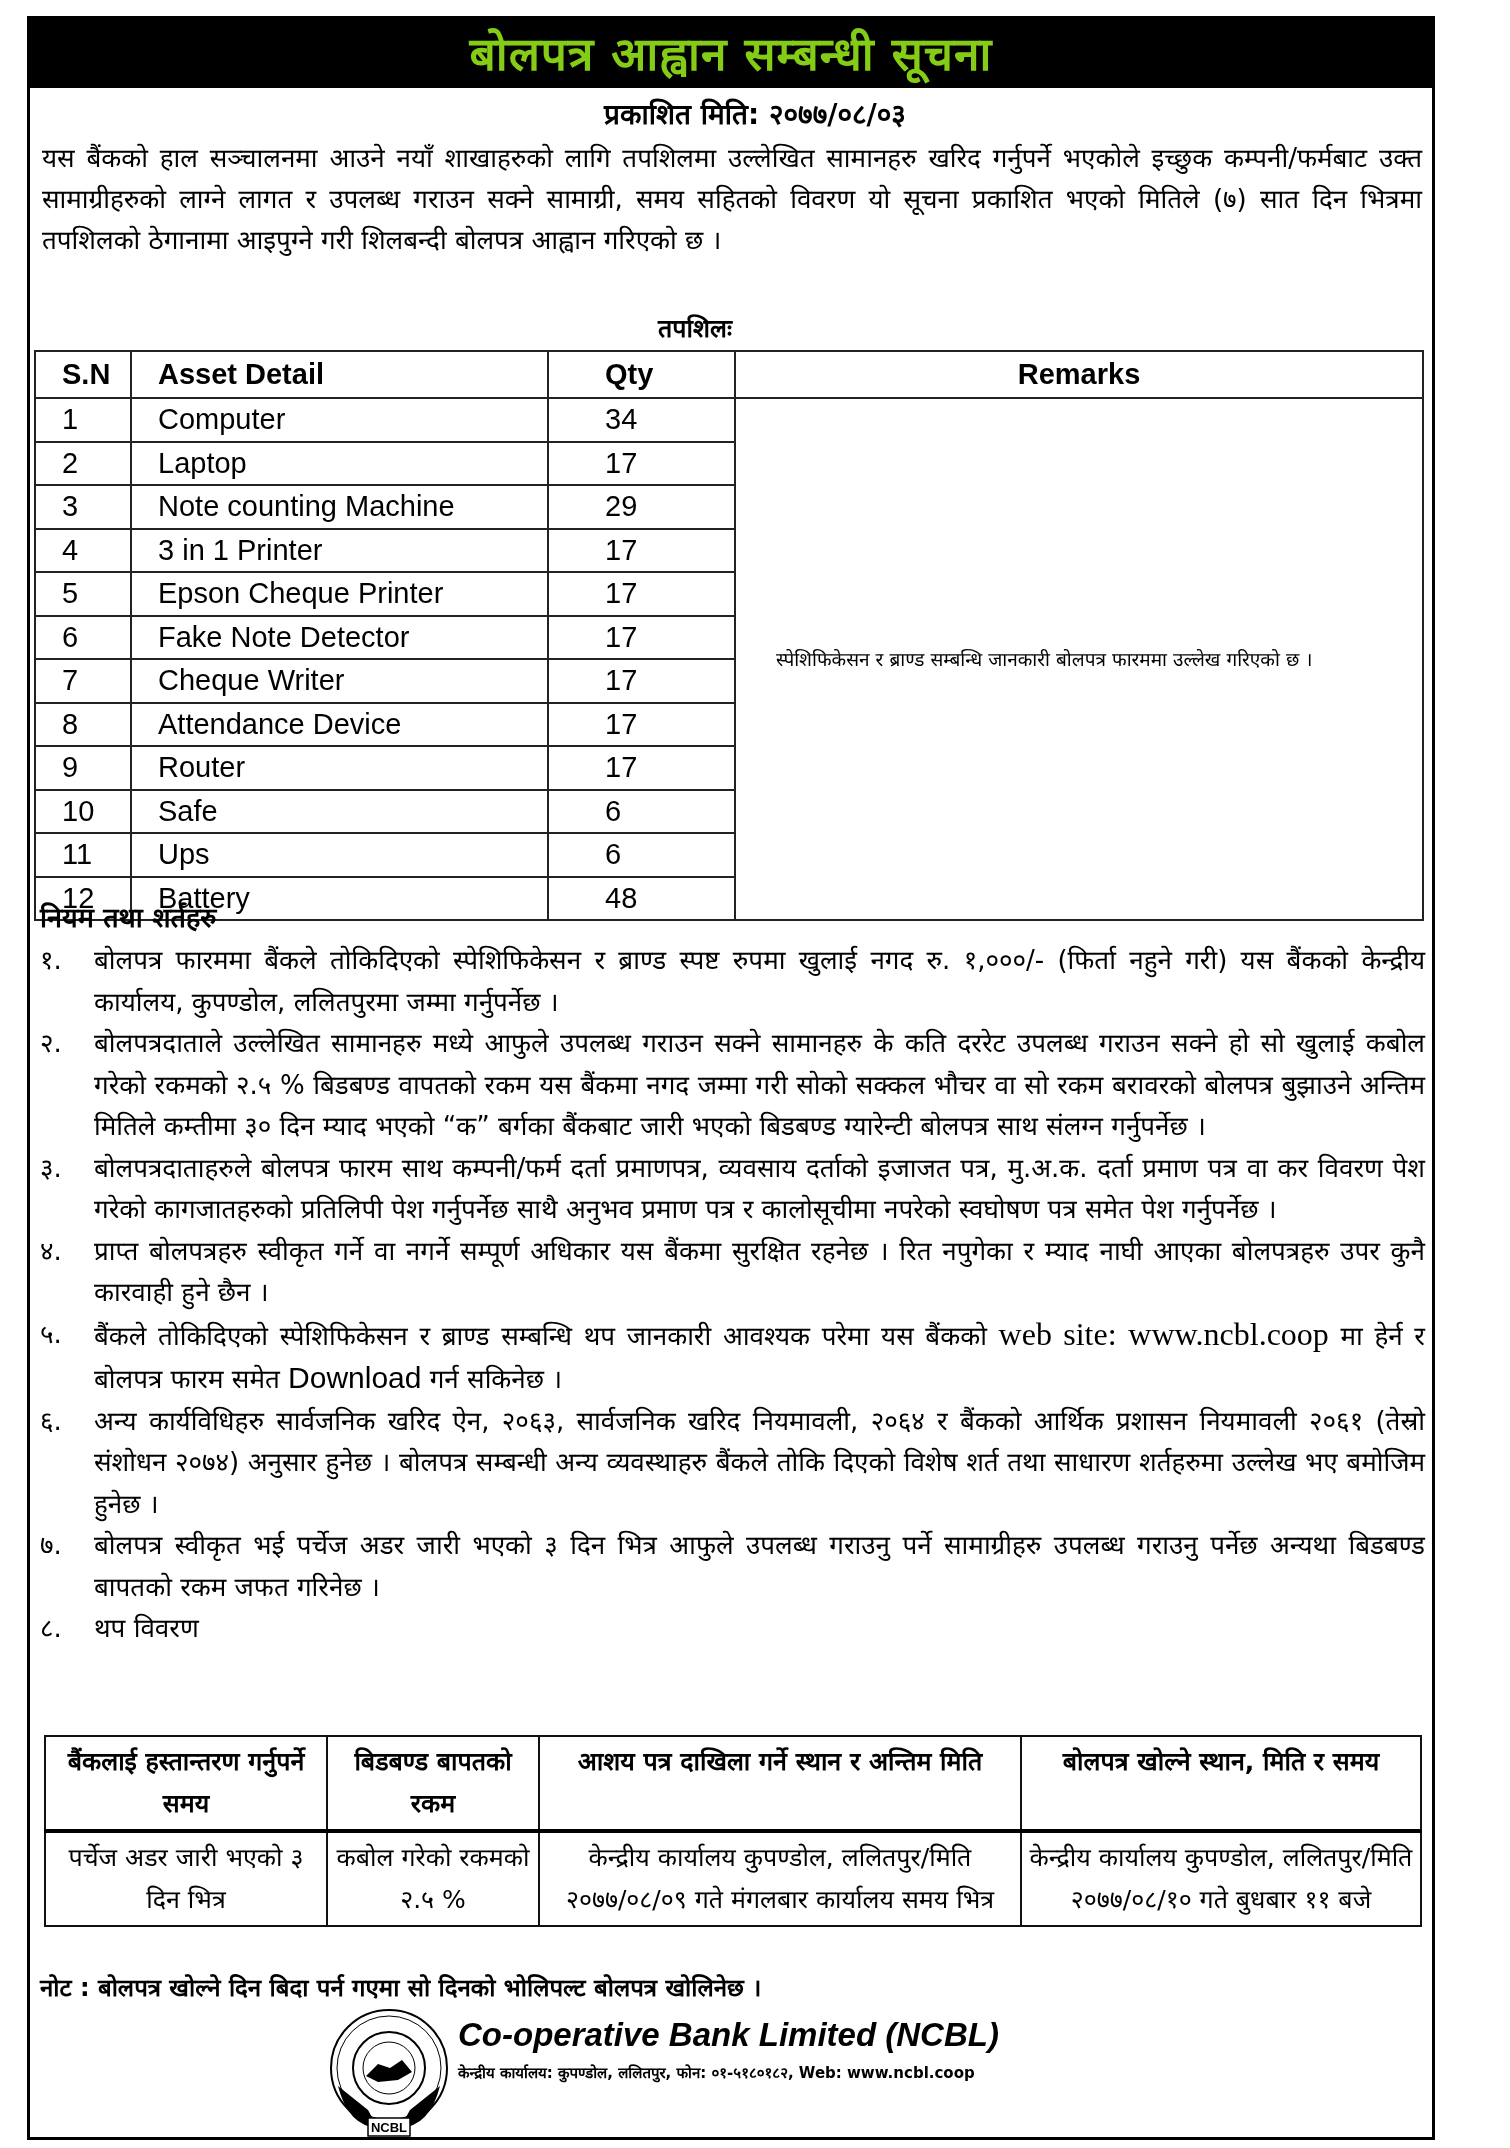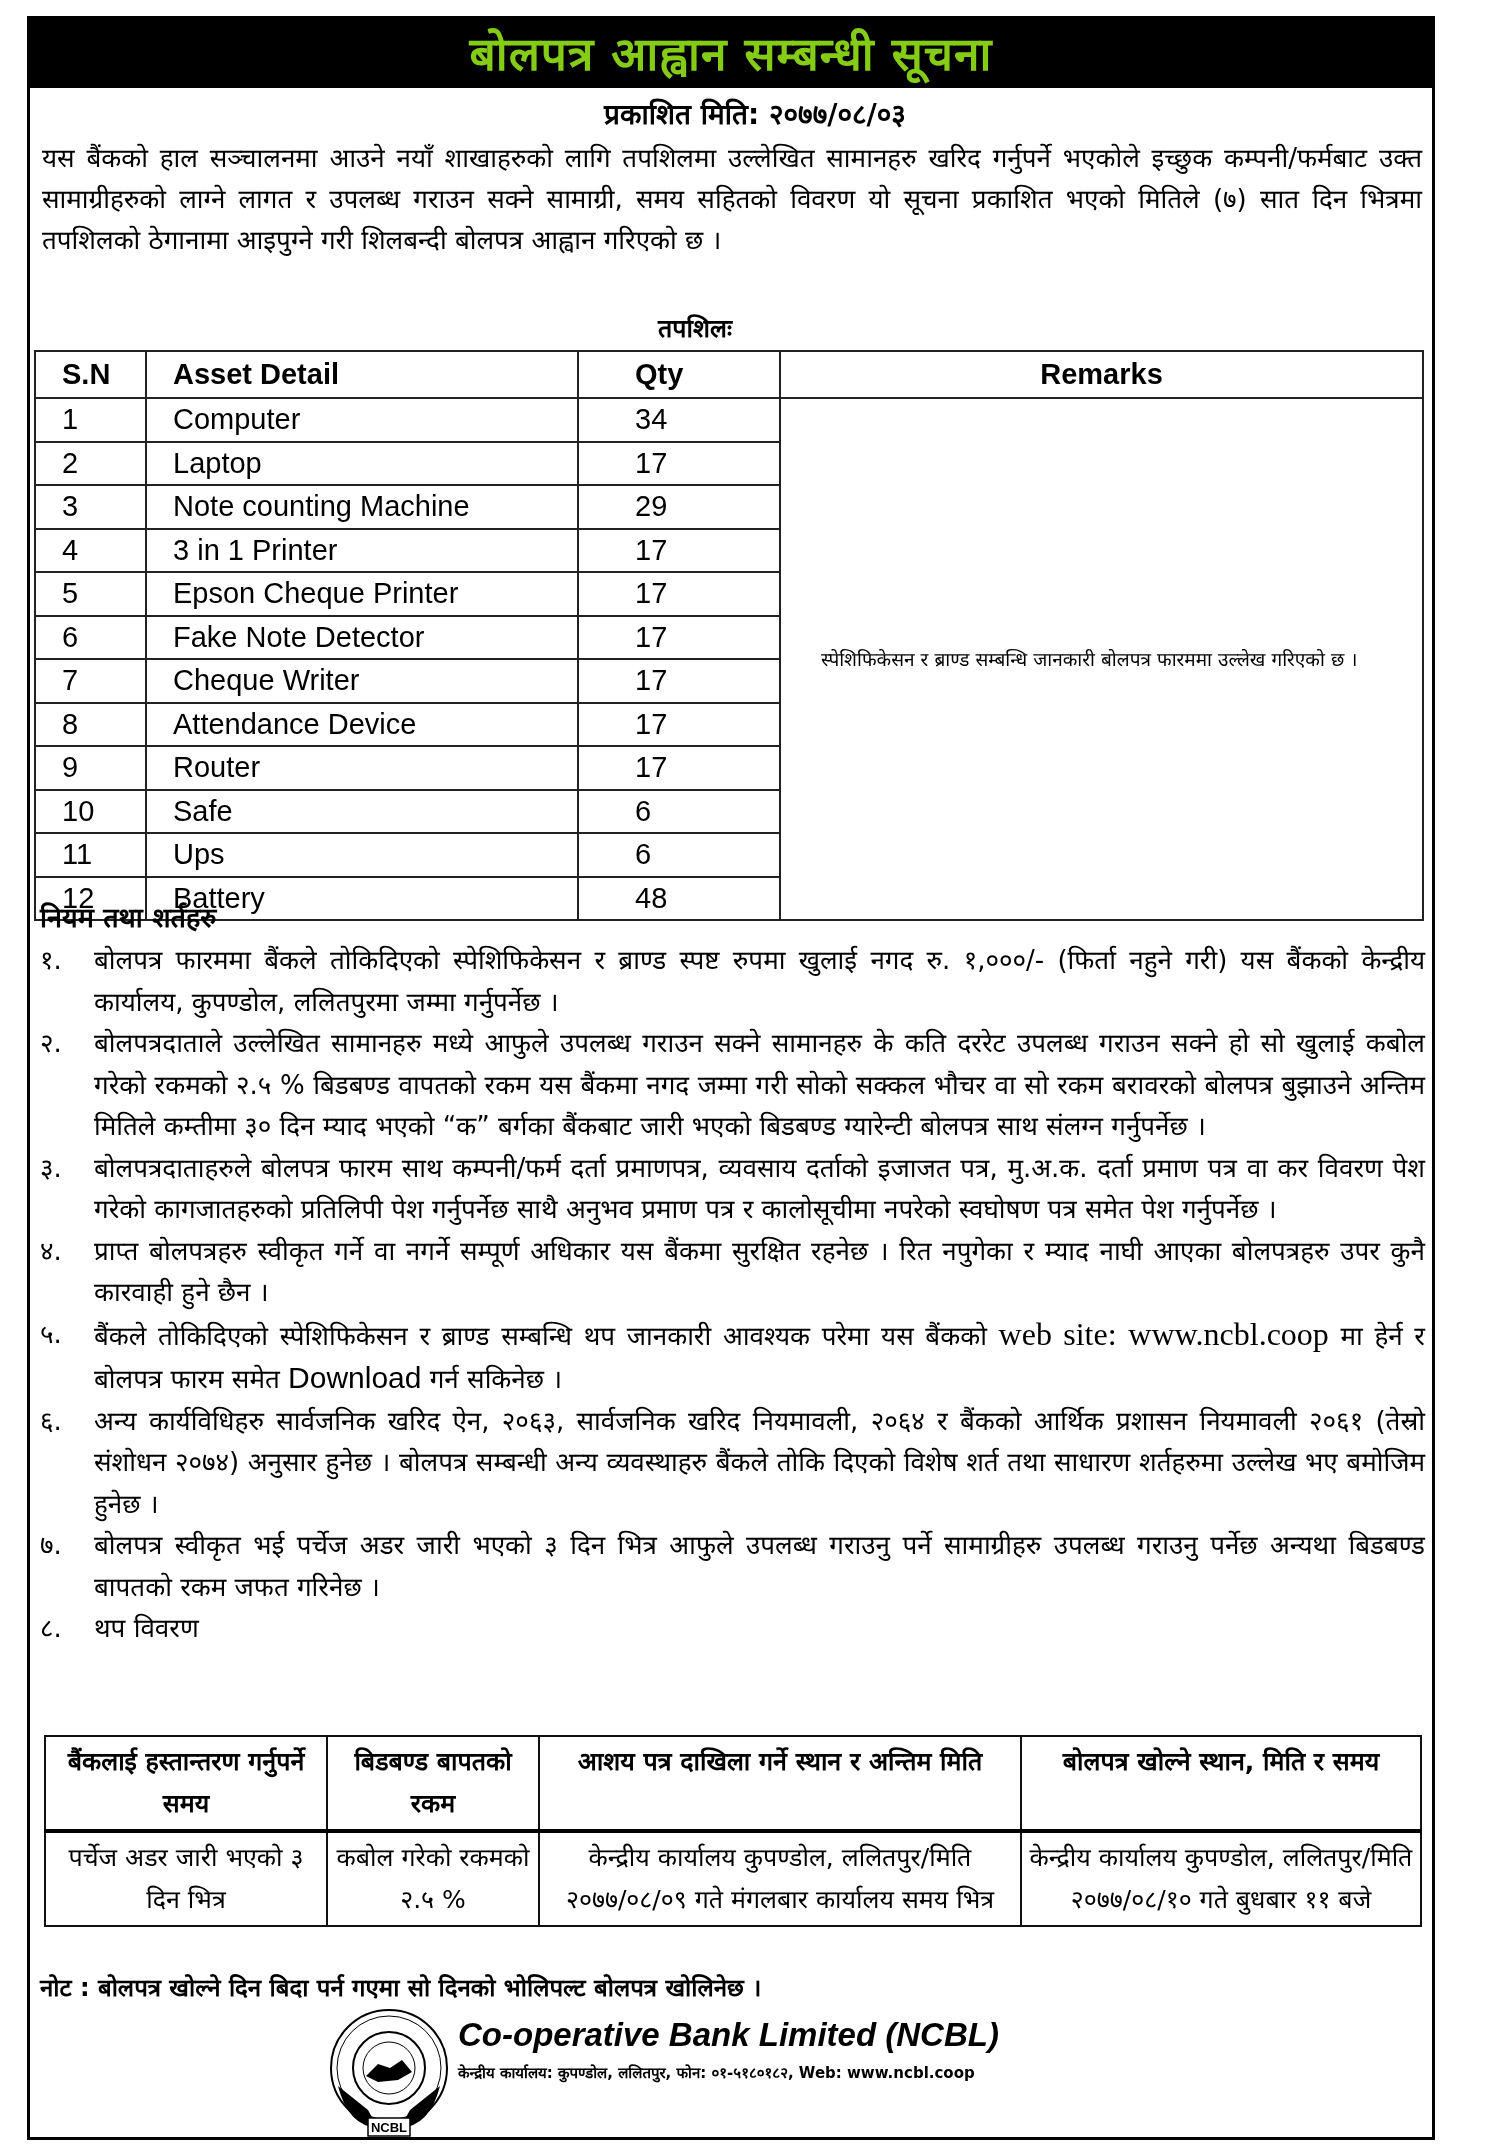--- a/index.html
+++ b/index.html
@@ -8,21 +8,21 @@
   .frame { position:absolute; left:27px; top:16px; width:1408px; height:2124px;
            border:3px solid #000; border-top:none; box-sizing:border-box; }
   .band { position:absolute; left:27px; top:16px; width:1408px; height:72px; background:#000;
           display:flex; align-items:center; justify-content:center; }
   .band h1 { margin:0; color:#84cc16; font-size:46px; font-weight:bold; letter-spacing:1px; }
   .date { position:absolute; left:0; width:1510px; top:94px; text-align:center; font-size:28px; font-weight:bold; }
   .intro { position:absolute; left:42px; top:138px; width:1380px; font-size:26px; line-height:41px; text-align:justify; text-align-last:left; }
   .tap { position:absolute; left:0; width:1390px; top:310px; text-align:center; font-size:25px; font-weight:bold; }
   table { border-collapse:collapse; }
   .assets { position:absolute; left:34px; top:350px; width:1390px; }
-  .assets td, .assets th { border:2px solid #222; padding:0 15px 0 26px; height:41.5px; font-family:"Liberation Sans", sans-serif; font-size:29px; text-align:left; }
+  .assets td, .assets th { border:2px solid #222; padding:0 0 0 26px; height:41.5px; font-family:"Liberation Sans", sans-serif; font-size:29px; text-align:left; }
   .assets th { height:45px; font-weight:bold; }
   .assets .c1 { width:68px; } .assets .c2 { width:389px; } .assets .c3 { width:129px; padding-left:56px; }
   .assets th.c4 { text-align:center; padding:0; }
   .assets td.remark { vertical-align:middle; font-family:"DejaVu Sans", sans-serif; font-size:19px; line-height:42px; padding:0 30px 0 40px; }
   .rules-h { position:absolute; left:40px; top:898px; font-size:27px; font-weight:bold; }
   .rules { position:absolute; left:40px; top:940px; width:1385px; font-size:26px; line-height:41.5px; }
   .rule { display:flex; }
   .rule .num { width:54px; flex:none; }
   .rule .txt { flex:1; text-align:justify; text-align-last:left; }
   .rule .txt .latin { font-family:"Liberation Serif", serif; font-size:32px; }

